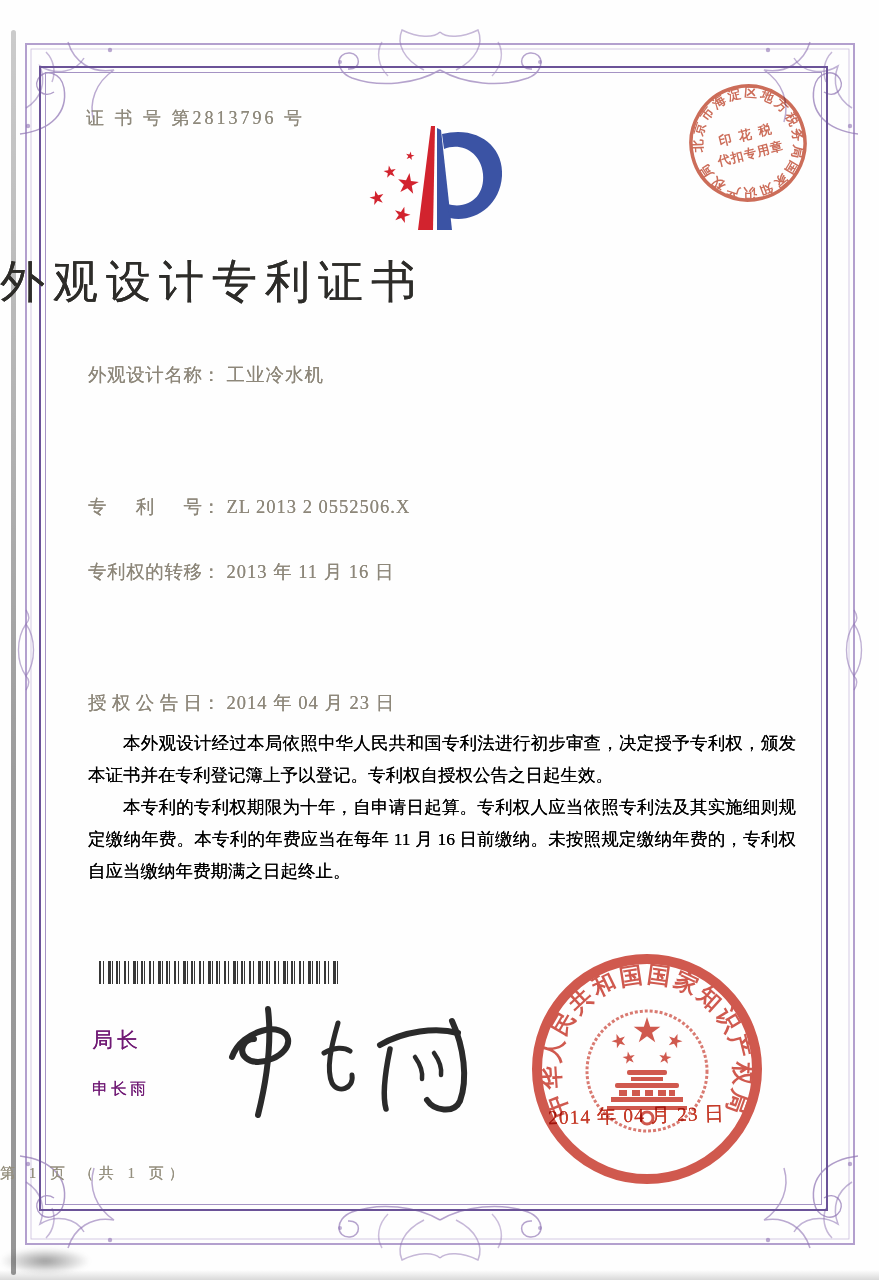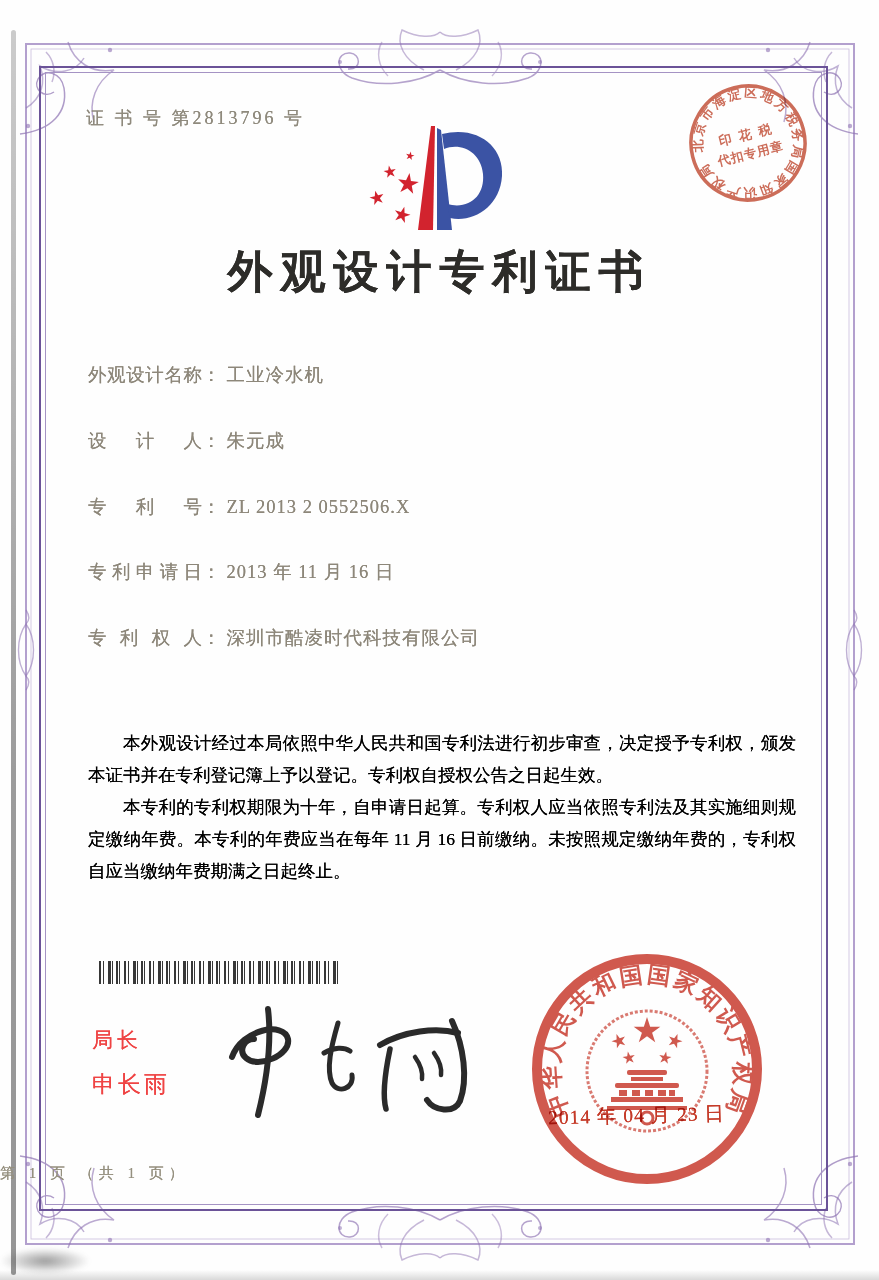--- a/index.html
+++ b/index.html
@@ -14,42 +14,42 @@
   
   .frame-outer{position:absolute;left:39px;top:66px;right:51px;bottom:69px;border:2.5px solid #6b5398;z-index:2;}
   .frame-inner{position:absolute;left:45px;top:72px;right:57px;bottom:75px;border:1px solid #a593c4;z-index:2;}
   
   .edge-left{position:absolute;left:11px;top:30px;width:5px;height:1245px;background:linear-gradient(#9a9a9a,#3c3c3c 60%,#2f2f2f);opacity:.5;filter:blur(.6px);border-radius:3px;z-index:3;}
   .edge-bottom{position:absolute;left:0;bottom:0;width:879px;height:10px;background:linear-gradient(transparent,rgba(90,90,90,.45));opacity:.5;z-index:3;}
   .smudge-bl{position:absolute;left:0;top:1248px;width:90px;height:26px;background:radial-gradient(closest-side,rgba(60,60,60,.5),transparent);filter:blur(2px);z-index:3;}
 
   .cert-no{position:absolute;left:86px;top:106px;font-size:18px;letter-spacing:3px;color:#8f8a7d;z-index:4;text-shadow:0 0 .4px currentColor;}
   .logo{position:absolute;left:331px;top:118px;z-index:4;}
-  .title{position:absolute;left:0;right:0;top:242px;text-align:center;font-size:45px;font-weight:700;letter-spacing:8px;color:#2d2c29;z-index:4;text-shadow:0 0 .5px currentColor;}
+  .title{position:absolute;left:0;right:0;top:252px;font-size:45px;font-weight:400;letter-spacing:8px;color:#2d2c29;z-index:4;text-shadow:0 0 .5px currentColor;}
 
   .field-row{position:absolute;left:88px;right:80px;height:26px;font-size:18.5px;color:#8d877a;z-index:4;white-space:nowrap;text-shadow:0 0 .4px currentColor;}
   .flabel{display:inline-block;width:114px;text-align:justify;text-align-last:justify;vertical-align:top;}
   .fcolon{display:inline-block;margin-right:6px;}
   .fvalue{letter-spacing:1px;margin-top:47px;}
 
   .paragraphs{position:absolute;left:88px;top:727px;width:708px;z-index:4;}
   .paragraphs p{margin:0;text-indent:2em;font-size:17.5px;line-height:32px;text-align:justify;color:#000000;text-shadow:0 0 .4px currentColor;}
 
   .barcode{position:absolute;left:99px;top:961px;width:240px;height:23px;z-index:4;opacity:.88;
     background:repeating-linear-gradient(90deg,
       #1c1c1c 0 2px,transparent 2px 4px,
       #1c1c1c 4px 5px,transparent 5px 9px,
       #1c1c1c 9px 12px,transparent 12px 13px,
       #1c1c1c 13px 14px,transparent 14px 17px,
       #1c1c1c 17px 19px,transparent 19px 20px,
       #1c1c1c 20px 21px,transparent 21px 25px);}
 
-  .signer{position:absolute;left:92px;top:1026px;z-index:4;color:#ef4444;}
+  .signer{position:absolute;left:92px;top:1026px;z-index:4;color:#701a75;}
   .signer-title{font-size:21px;letter-spacing:4px;text-shadow:0 0 .4px currentColor;}
-  .signer-name{font-size:23px;letter-spacing:3px;margin-top:15px;text-shadow:0 0 .4px currentColor;}
+  .signer-name{font-size:16px;letter-spacing:3px;margin-top:25px;text-shadow:0 0 .4px currentColor;}
   .signature{position:absolute;left:212px;top:995px;z-index:5;}
 
   .office-seal{position:absolute;left:527px;top:949px;z-index:6;mix-blend-mode:multiply;opacity:.9;}
   .seal-date{position:absolute;left:548px;top:1102px;z-index:7;font-size:19.5px;letter-spacing:1px;color:#c63a28;mix-blend-mode:multiply;transform:rotate(-1.5deg);white-space:nowrap;text-shadow:0 0 .5px currentColor;}
   .tax-stamp-wrap{position:absolute;left:685px;top:80px;z-index:6;transform:rotate(-14deg);mix-blend-mode:multiply;opacity:.85;}
 
   .footer{position:absolute;left:0;right:0;top:1164px;text-align:left;font-size:15px;letter-spacing:5px;color:#95907f;z-index:4;text-shadow:0 0 .4px currentColor;}
 </style>
 </head>
 <body>
@@ -112,31 +112,28 @@
       <use href="#star" transform="translate(46,80) scale(7.5) rotate(-14)"></use>
       <use href="#star" transform="translate(71,97) scale(8.5) rotate(16)"></use>
     </g>
   </svg>
 
   <div class="title">外观设计专利证书</div>
 
   <div class="field-row" style="top:362px">
     <span class="flabel">外观设计名称</span><span class="fcolon">：</span><span class="fvalue">工业冷水机</span>
   </div>
-  <div class="field-row" style="top:428px">
-    <span class="flabel">设　计　人</span><span class="fcolon">：</span><span class="fvalue">朱元成</span>
-  </div>
   <div class="field-row" style="top:494px">
     <span class="flabel">专　利　号</span><span class="fcolon">：</span><span class="fvalue">ZL 2013 2 0552506.X</span>
   </div>
   <div class="field-row" style="top:559px">
-    <span class="flabel">专利申请日</span><span class="fcolon">：</span><span class="fvalue">2013 年 11 月 16 日</span>
-  </div>
-  <div class="field-row" style="top:625px">
-    <span class="flabel">专 利 权 人</span><span class="fcolon">：</span><span class="fvalue">深圳市酷凌时代科技有限公司</span>
+    <span class="flabel">专利权的转移</span><span class="fcolon">：</span><span class="fvalue">2013 年 11 月 16 日</span>
+  </div>
+  <div class="field-row" style="top:690px">
+    <span class="flabel">授权公告日</span><span class="fcolon">：</span><span class="fvalue">2014 年 04 月 23 日</span>
   </div>
 
   <div class="paragraphs">
     <p>本外观设计经过本局依照中华人民共和国专利法进行初步审查，决定授予专利权，颁发本证书并在专利登记簿上予以登记。专利权自授权公告之日起生效。</p>
     <p>本专利的专利权期限为十年，自申请日起算。专利权人应当依照专利法及其实施细则规定缴纳年费。本专利的年费应当在每年 11 月 16 日前缴纳。未按照规定缴纳年费的，专利权自应当缴纳年费期满之日起终止。</p>
   </div>
 
   <div class="barcode"></div>
 
   <div class="signer">

